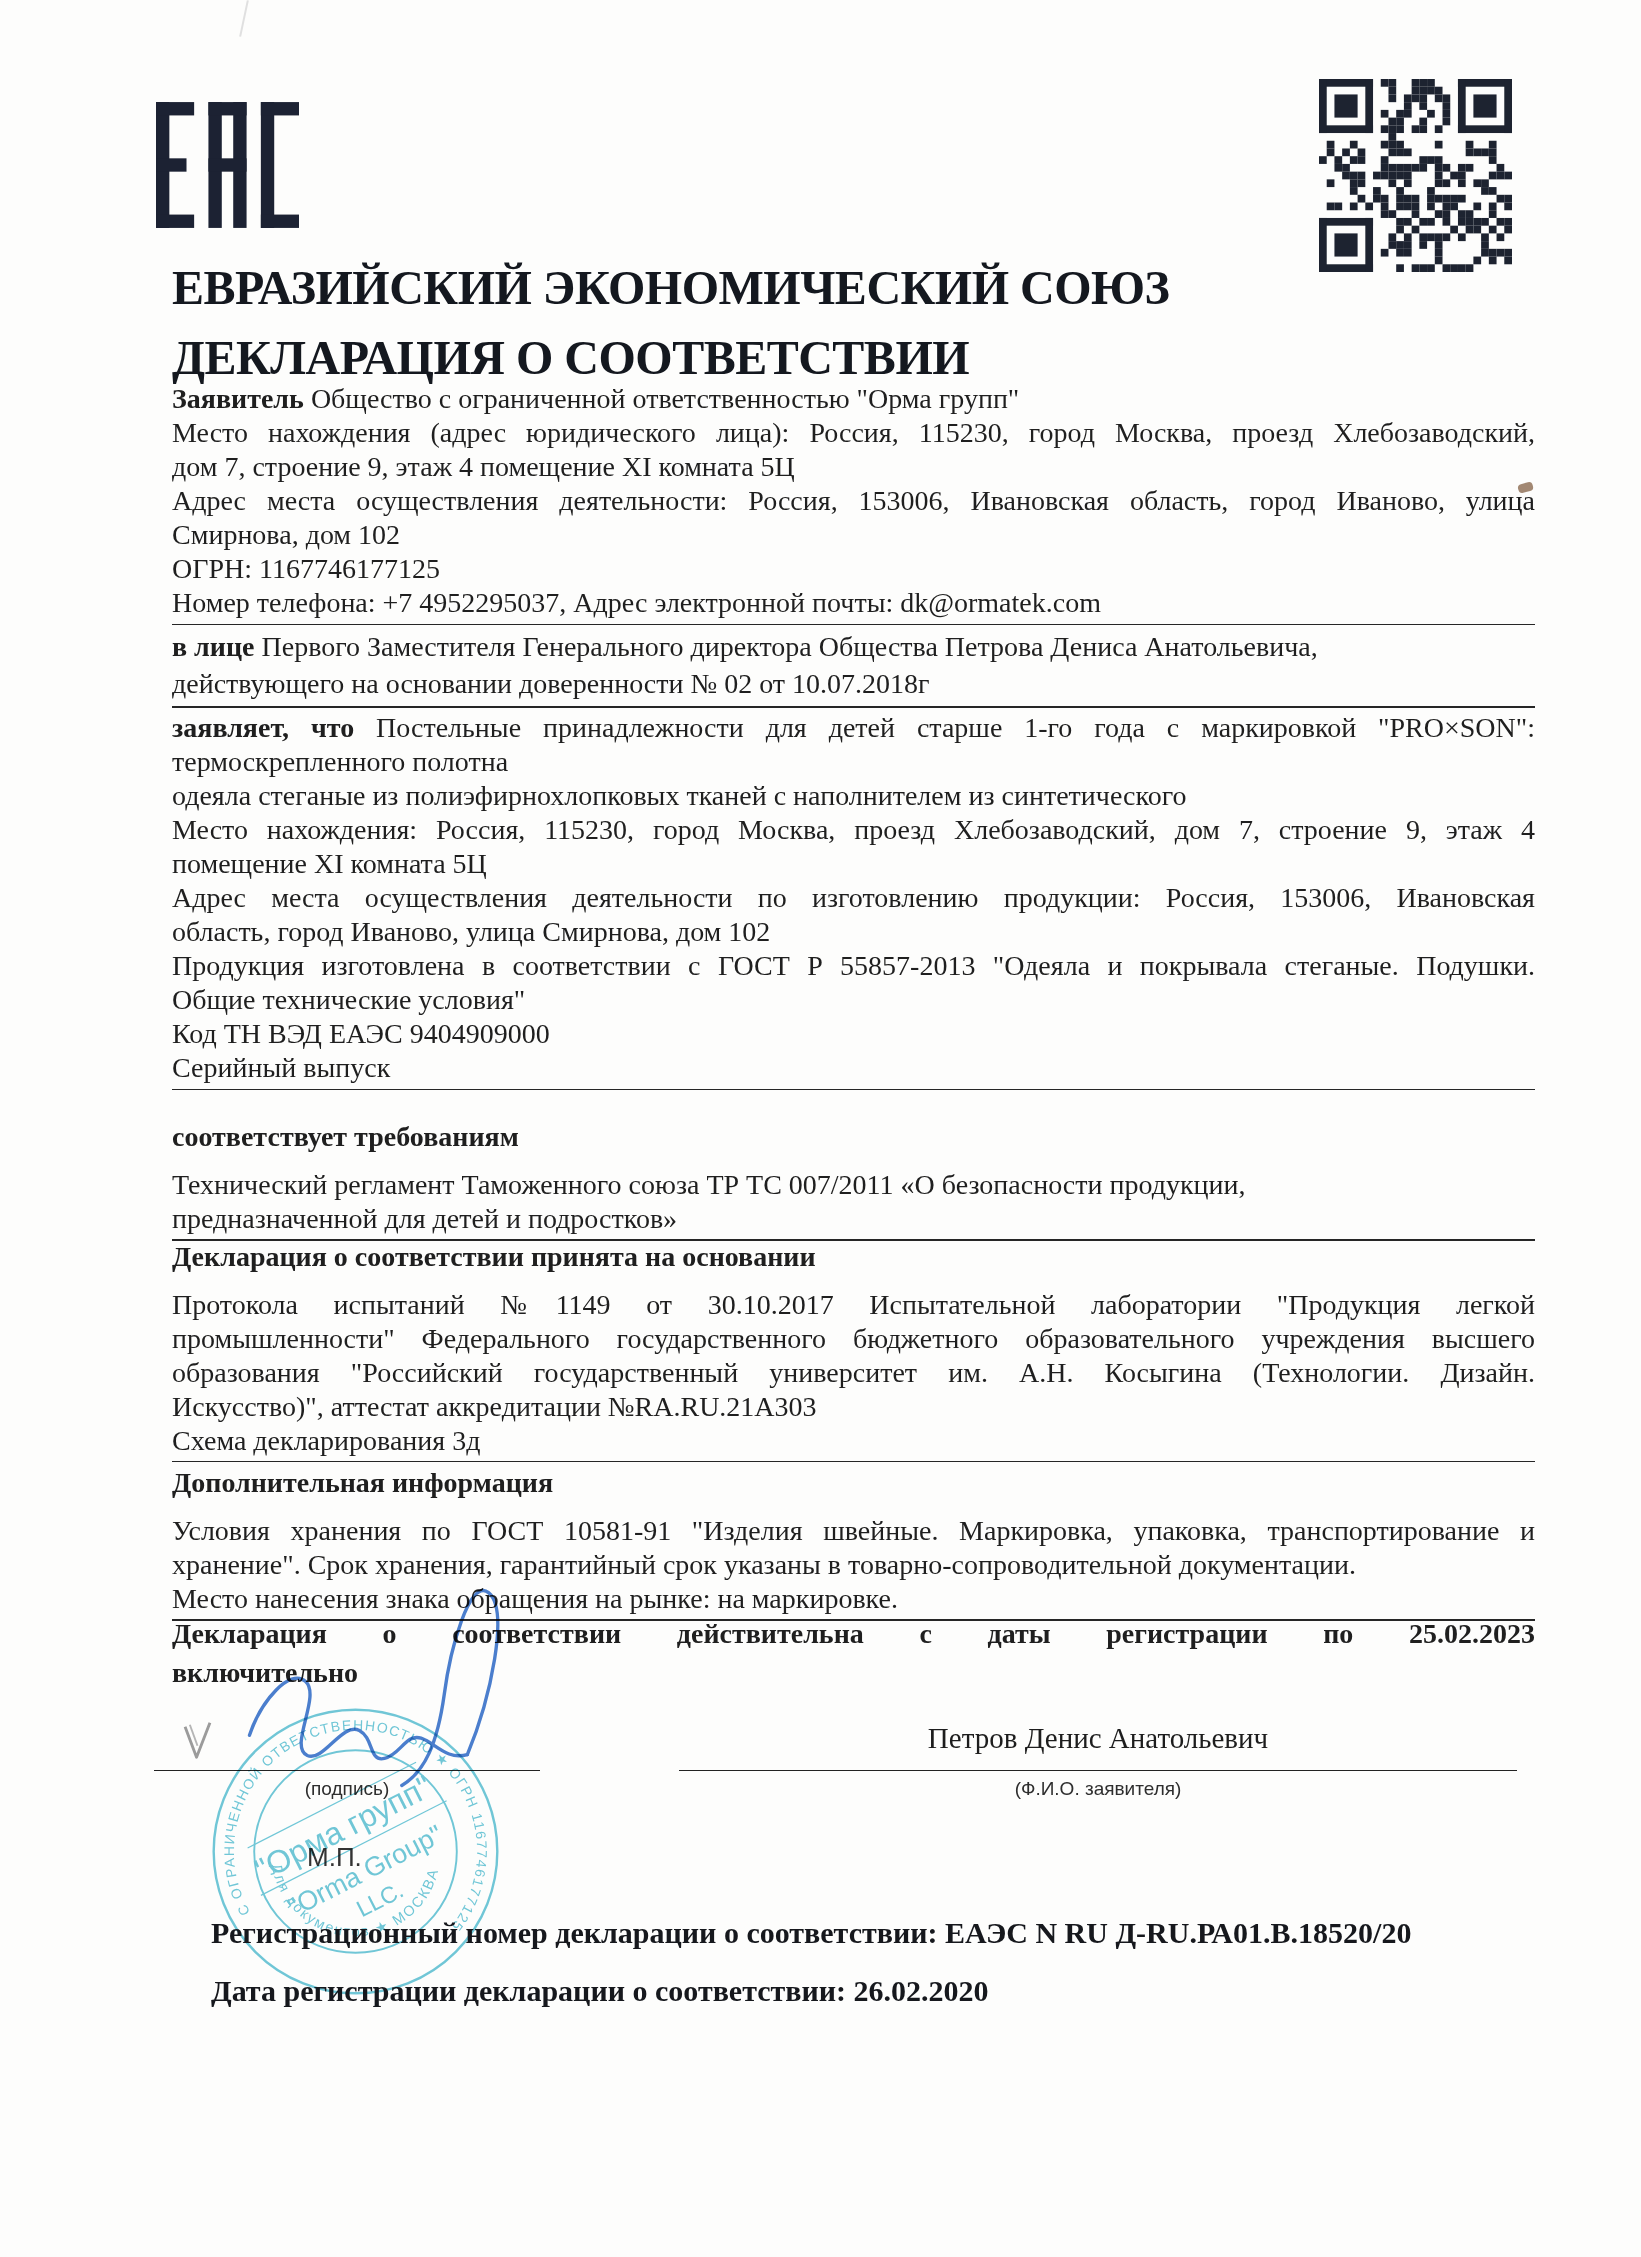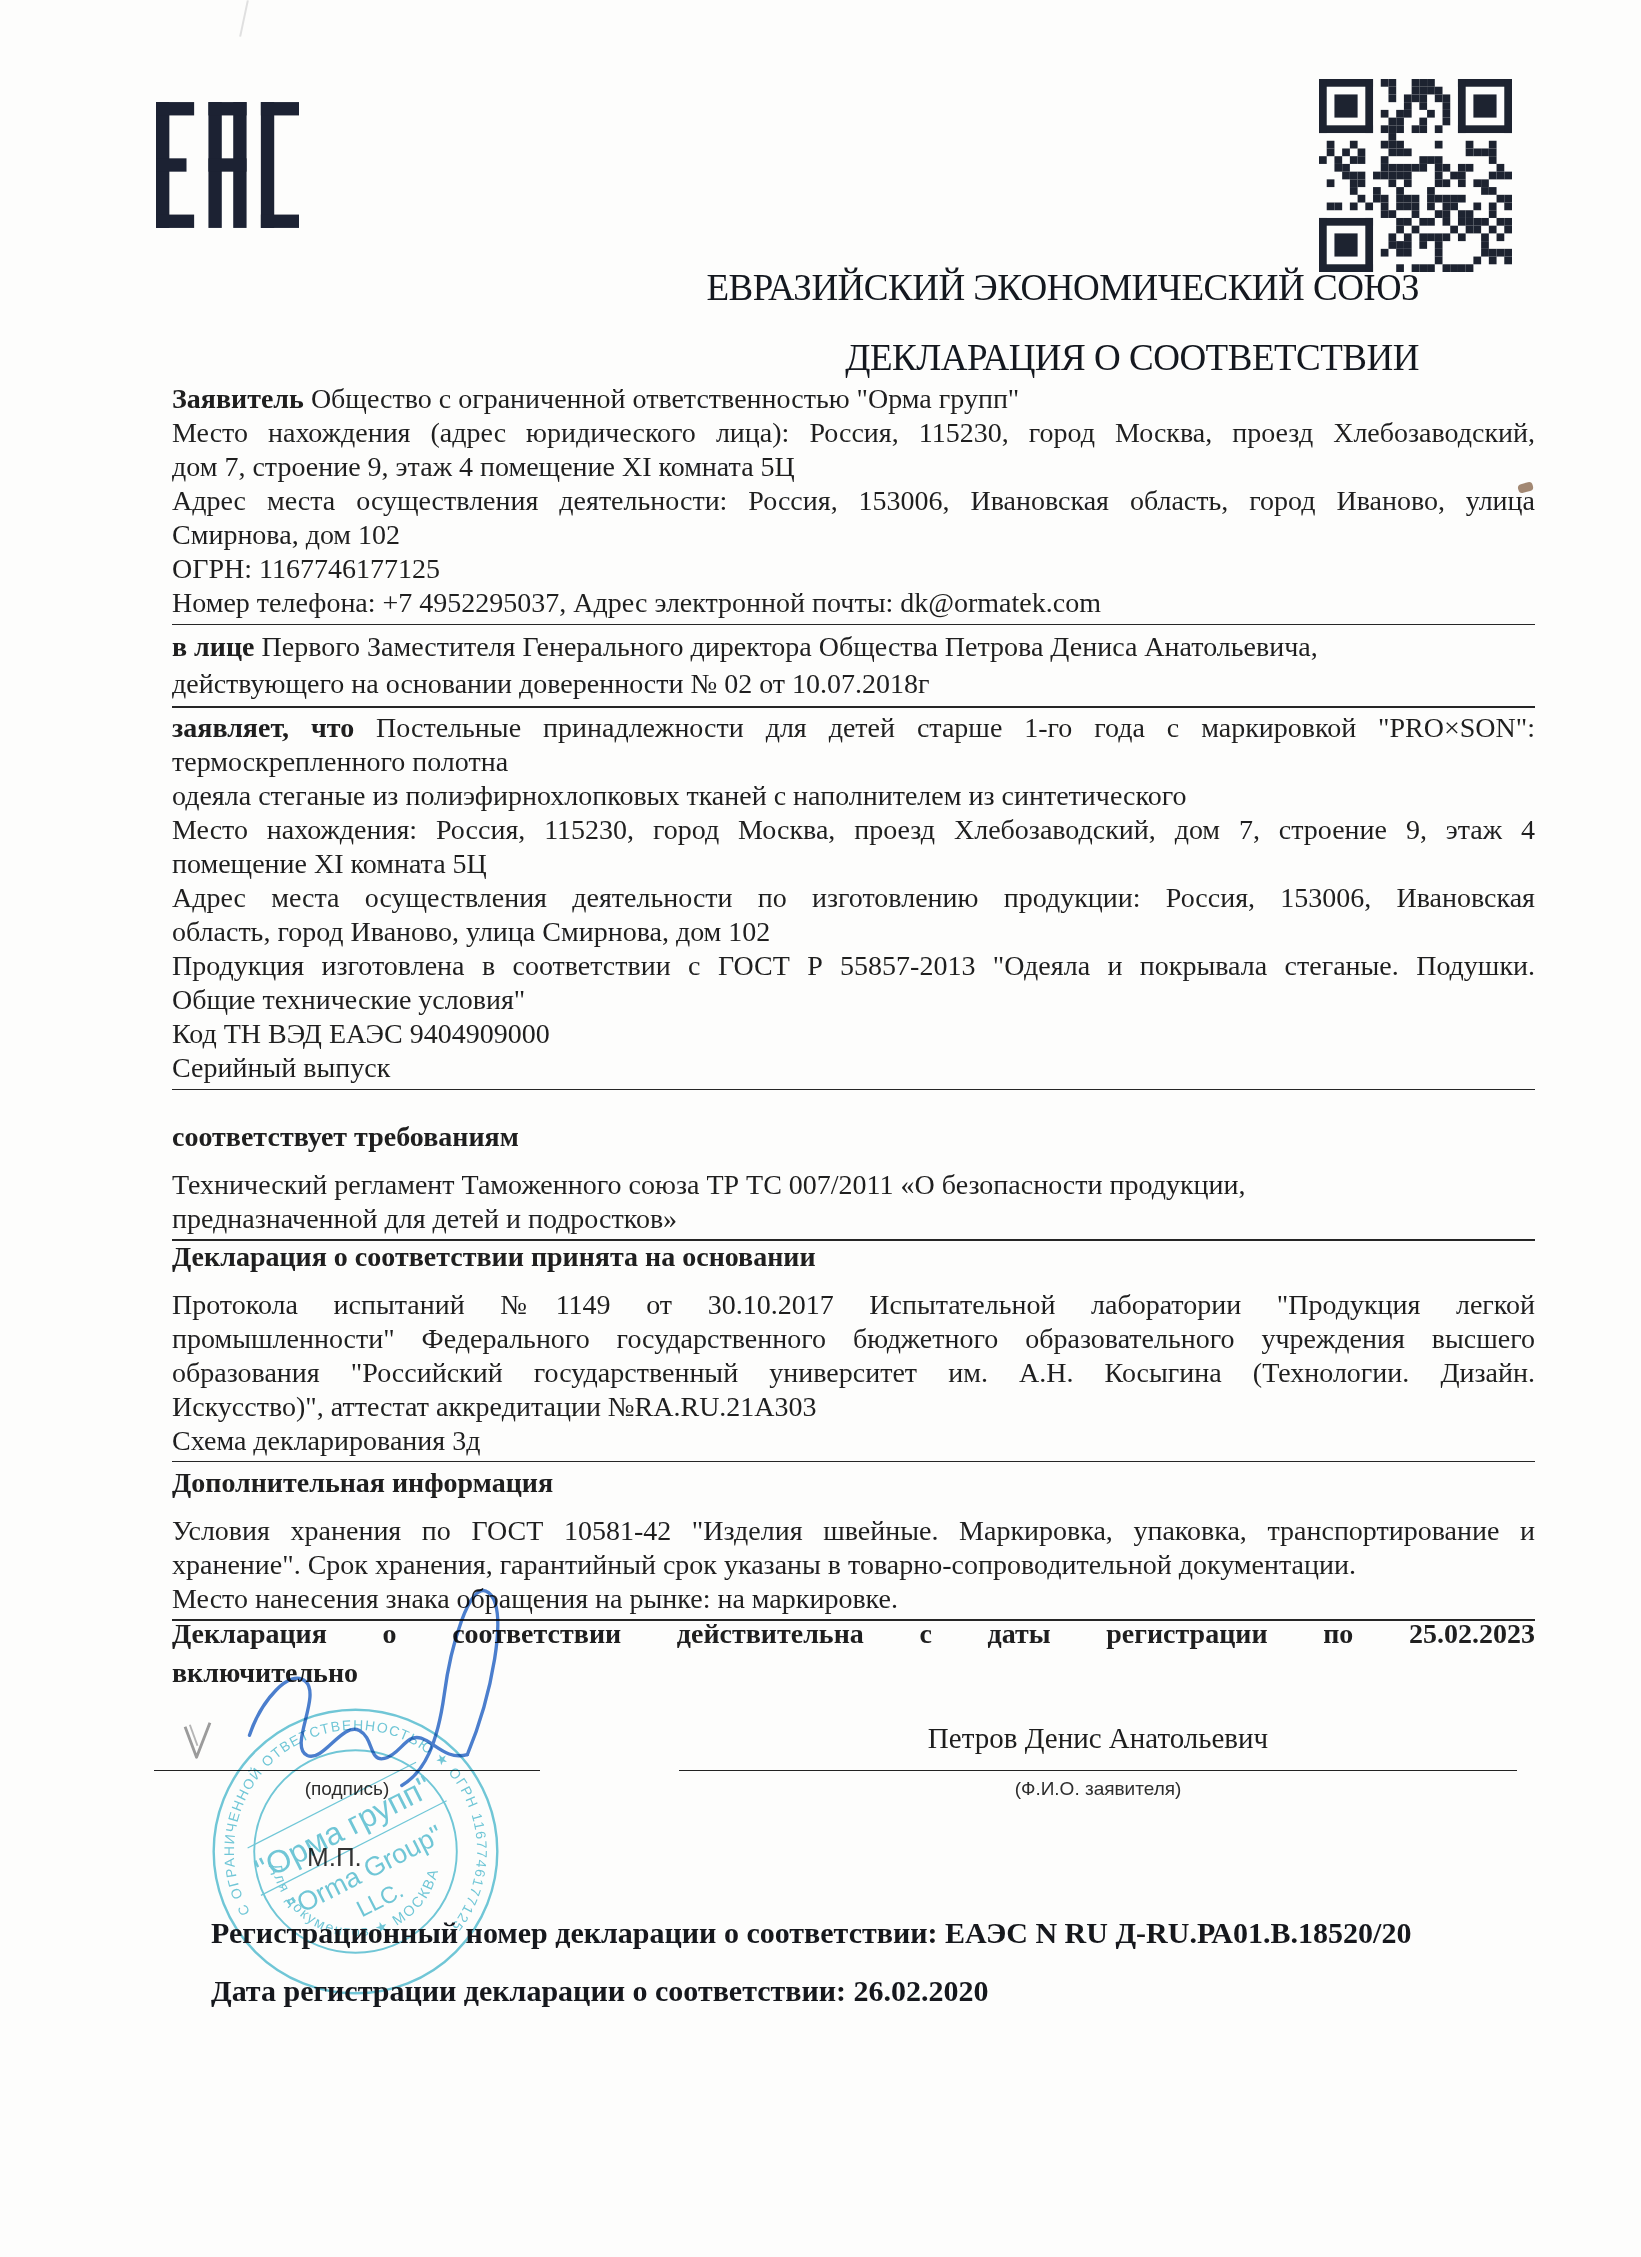--- a/index.html
+++ b/index.html
@@ -1,22 +1,22 @@
 <!DOCTYPE html>
 <html><head>
 <meta charset="utf-8">
 <style>
   html,body{margin:0;padding:0;background:#888;}
   .page{position:relative;width:1641px;height:2257px;margin:0 auto;background:#fdfdfc;
         font-family:"Liberation Serif","DejaVu Serif",serif;color:#1f1f1f;overflow:hidden;}
   
   .eac-logo{position:absolute;left:156px;top:102px;width:143px;height:126px;}
   .qr{position:absolute;left:1319px;top:79px;width:193px;height:193px;}
-  .title{position:absolute;left:172px;top:253px;width:1247px;text-align:right;
-         font-weight:normal;font-size:37px;line-height:70px;letter-spacing:-0.5px;color:#14181f;}
+  .title{position:absolute;left:172px;top:253px;width:1247px;text-align:left;
+         font-weight:bold;font-size:48px;line-height:70px;letter-spacing:-0.5px;color:#14181f;}
   
   .section{position:absolute;left:172px;width:1363px;font-size:28px;line-height:34px;}
   .section.s2{line-height:37px;}
   .section.s7{line-height:39px;font-weight:bold;}
   .line{min-height:1em;}
   .line.j{text-align:justify;text-align-last:justify;}
   .line.gap{margin-top:13.5px;}
   .line .b{font-weight:bold;}
   .rule{border-top:1.9px solid #262626;margin-top:3.9px;}
   .rule.thick{border-top-width:2.9px;}
@@ -322,21 +322,21 @@
         <div class="line"><span class="b">Декларация о соответствии принята на основании</span></div>
         <div class="line j gap"><span>Протокола испытаний №1149 от 30.10.2017 Испытательной лаборатории "Продукция легкой</span></div>
         <div class="line j"><span>промышленности" Федерального государственного бюджетного образовательного учреждения высшего</span></div>
         <div class="line j"><span>образования "Российский государственный университет им. А.Н. Косыгина (Технологии. Дизайн.</span></div>
         <div class="line"><span>Искусство)", аттестат аккредитации №RA.RU.21А303</span></div>
         <div class="line"><span>Схема декларирования 3д</span></div>
         <div class="rule"></div>
       </section>
     <section class="section" style="top:1466px">
         <div class="line"><span class="b">Дополнительная информация</span></div>
-        <div class="line j gap"><span>Условия хранения по ГОСТ 10581-42 "Изделия швейные. Маркировка, упаковка, транспортирование и</span></div>
+        <div class="line j gap"><span>Условия хранения по ГОСТ 10581-91 "Изделия швейные. Маркировка, упаковка, транспортирование и</span></div>
         <div class="line"><span>хранение". Срок хранения, гарантийный срок указаны в товарно-сопроводительной документации.</span></div>
         <div class="line"><span>Место нанесения знака обращения на рынке: на маркировке.</span></div>
         <div class="rule thick"></div>
       </section>
     <section class="section s7" style="top:1614px">
         <div class="line j"><span class="b">Декларация о соответствии действительна с даты регистрации по 25.02.2023</span></div>
         <div class="line"><span class="b">включительно</span></div>
       </section>
   </main>
 

